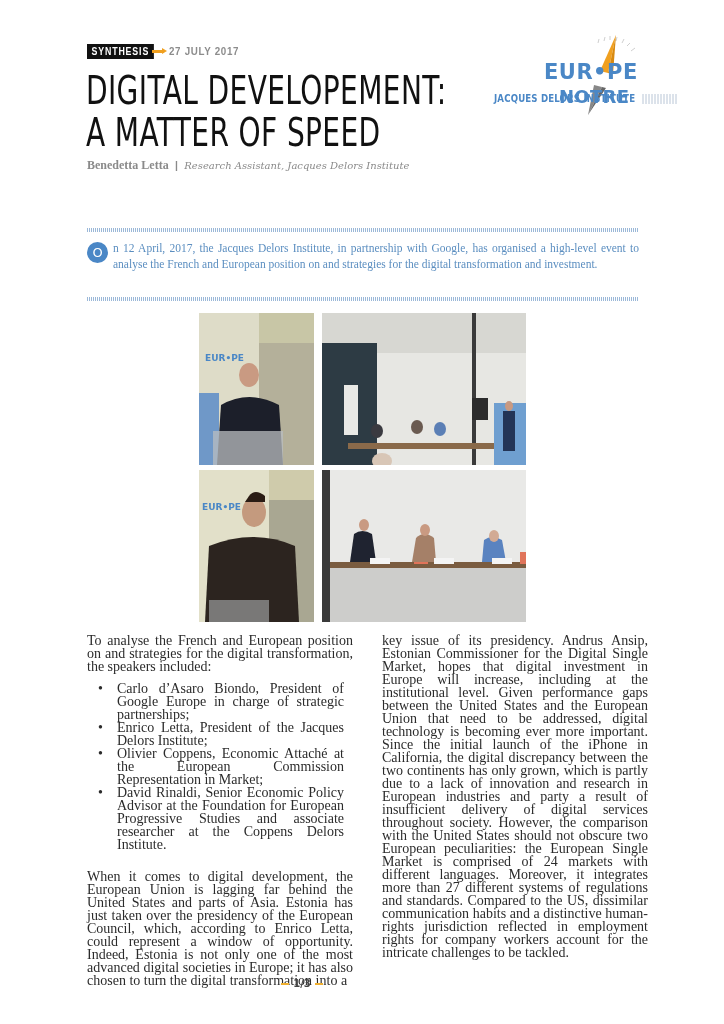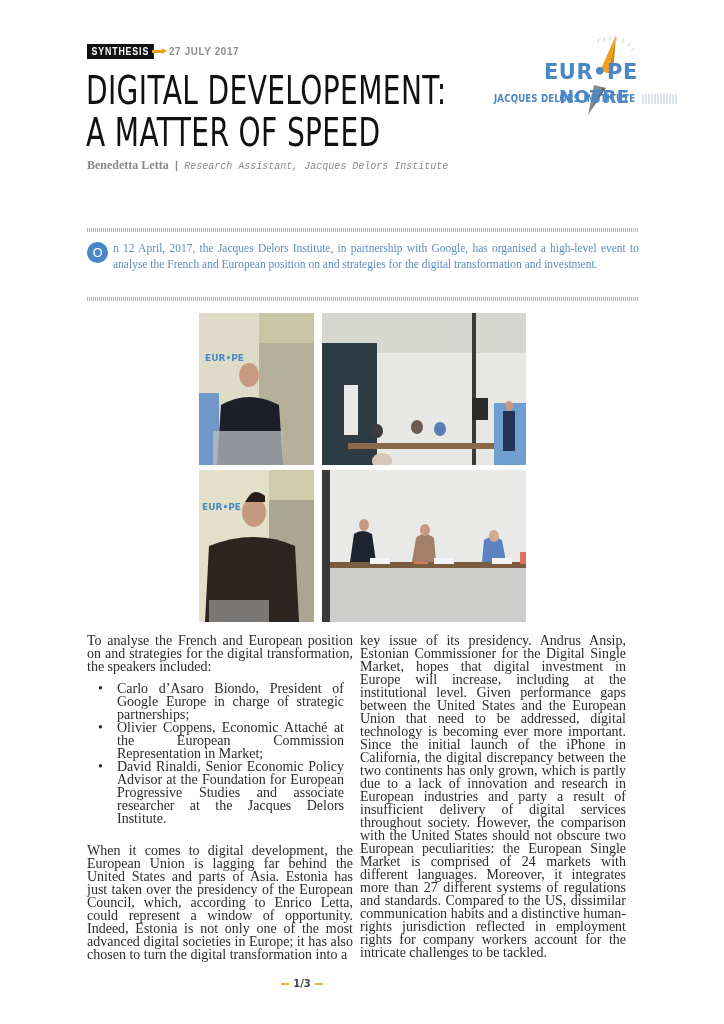--- a/index.html
+++ b/index.html
@@ -8,21 +8,21 @@
   .tag { position:absolute; left:87px; top:44px; height:15px; background:#111; color:#fff; font-family:"Liberation Sans", sans-serif; font-weight:700; font-size:10px; letter-spacing:1px; padding:0 5px; line-height:15px; transform:scaleX(0.88); transform-origin:left; }
   .tag-arrow { position:absolute; left:152px; top:50px; width:12px; height:3px; background:#f0a020; }
   .tag-arrow::after { content:""; position:absolute; right:-3px; top:-2px; border-left:5px solid #f0a020; border-top:3.5px solid transparent; border-bottom:3.5px solid transparent; }
   .date { position:absolute; left:169px; top:45px; font-family:"Liberation Sans", sans-serif; font-weight:700; font-size:11.5px; color:#8c8c8c; letter-spacing:0.8px; transform:scaleX(0.85); transform-origin:left; }
 
   .title { position:absolute; left:86px; top:70px; margin:0; font-family:"DejaVu Sans", sans-serif; font-weight:400; font-size:39px; line-height:42px; color:#111; transform:scaleX(0.72); transform-origin:left top; white-space:nowrap; letter-spacing:0.5px; }
 
   .byline { position:absolute; left:87px; top:158px; font-size:10.5px; color:#8a8a8a; white-space:nowrap; }
   .byline .name { font-weight:700; font-family:"Liberation Serif", serif; font-size:12px; }
   .byline .sep { font-weight:700; margin:0 3px; font-family:"Liberation Sans", sans-serif; }
-  .byline .role { font-style:italic; font-size:10px;font-family:Liberation Mono, monospace; }
+  .byline .role { font-style:italic; font-size:10px; }
 
   .logo { position:absolute; left:490px; top:33px; width:200px; height:82px; }
   .logo .notre { position:absolute; left:69px; top:13px; font-family:"DejaVu Sans", sans-serif; font-weight:700; font-size:18px; color:#4a87c6; letter-spacing:0.3px;margin-top:40px; }
   .logo .europe { position:absolute; left:54px; top:27px; font-family:"DejaVu Sans", sans-serif; font-weight:700; font-size:21px; color:#4a87c6; letter-spacing:0.5px; }
   .logo .inst { position:absolute; left:4px; top:59px; font-family:"DejaVu Sans", sans-serif; font-weight:700; font-size:10.5px; color:#4a87c6; transform:scaleX(0.82); transform-origin:left; white-space:nowrap; letter-spacing:0.2px; }
   .logo svg { position:absolute; left:0; top:0; }
 
   .dotline { position:absolute; left:87px; width:552px; height:4px; background: repeating-linear-gradient(90deg, #9bb8d8 0 1px, transparent 1px 2px); }
   .intro { position:absolute; left:87px; top:240px; width:552px; font-family:"Liberation Serif", serif; font-size:11.5px; line-height:16px; color:#5b8ec0; text-align:justify; }
   .dropcap { float:left; width:21px; height:21px; border-radius:50%; background:#4a87c6; color:#fff; font-family:"DejaVu Sans", sans-serif; font-size:13px; text-align:center; line-height:21px; margin:2px 5px 0 0; }
@@ -159,26 +159,27 @@
     <rect x="48" y="88" width="20" height="6" fill="#f4f4f4"></rect>
     <rect x="112" y="88" width="20" height="6" fill="#f4f4f4"></rect>
     <rect x="170" y="88" width="20" height="6" fill="#f4f4f4"></rect>
   </svg>
 </div>
 
 <div class="col" style="left:87px;top:634px">
   <p>To analyse the French and European position on and strategies for the digital transformation, the speakers included:</p>
   <ul>
     <li>Carlo d’Asaro Biondo, President of Google Europe in charge of strategic partnerships;</li>
+    <li>Enrico Letta, President of the Jacques Delors Institute;</li>
     <li>Olivier Coppens, Economic Attaché at the European Commission Representation in Market;</li>
-    <li>David Rinaldi, Senior Economic Policy Advisor at the Foundation for European Progressive Studies and associate researcher at the Jacques Delors Institute.</li>
+    <li>David Rinaldi, Senior Economic Policy Advisor at the Foundation for European Progressive Studies and associate researcher at the Coppens Delors Institute.</li>
   </ul>
   <div class="gap"></div>
   <p>When it comes to digital development, the European Union is lagging far behind the United States and parts of Asia. Estonia has just taken over the presidency of the European Council, which, according to Enrico Letta, could represent a window of opportunity. Indeed, Estonia is not only one of the most advanced digital societies in Europe; it has also chosen to turn the digital transformation into a</p>
 </div>
 
-<div class="col" style="left:360px;top:634px">
+<div class="col" style="left:382px;top:634px">
   <p>key issue of its presidency. Andrus Ansip, Estonian Commissioner for the Digital Single Market, hopes that digital investment in Europe will increase, including at the institutional level. Given performance gaps between the United States and the European Union that need to be addressed, digital technology is becoming ever more important. Since the initial launch of the iPhone in California, the digital discrepancy between the two continents has only grown, which is partly due to a lack of innovation and research in European industries and party a result of insufficient delivery of digital services throughout society. However, the comparison with the United States should not obscure two European peculiarities: the European Single Market is comprised of 24 markets with different languages. Moreover, it integrates more than 27 different systems of regulations and standards. Compared to the US, dissimilar communication habits and a distinctive human-rights jurisdiction reflected in employment rights for company workers account for the intricate challenges to be tackled.</p>
 </div>
 
 <div class="pager">
   <span class="dash"></span><span>1/3</span><span class="dash"></span>
 </div>
 
 </body></html>

